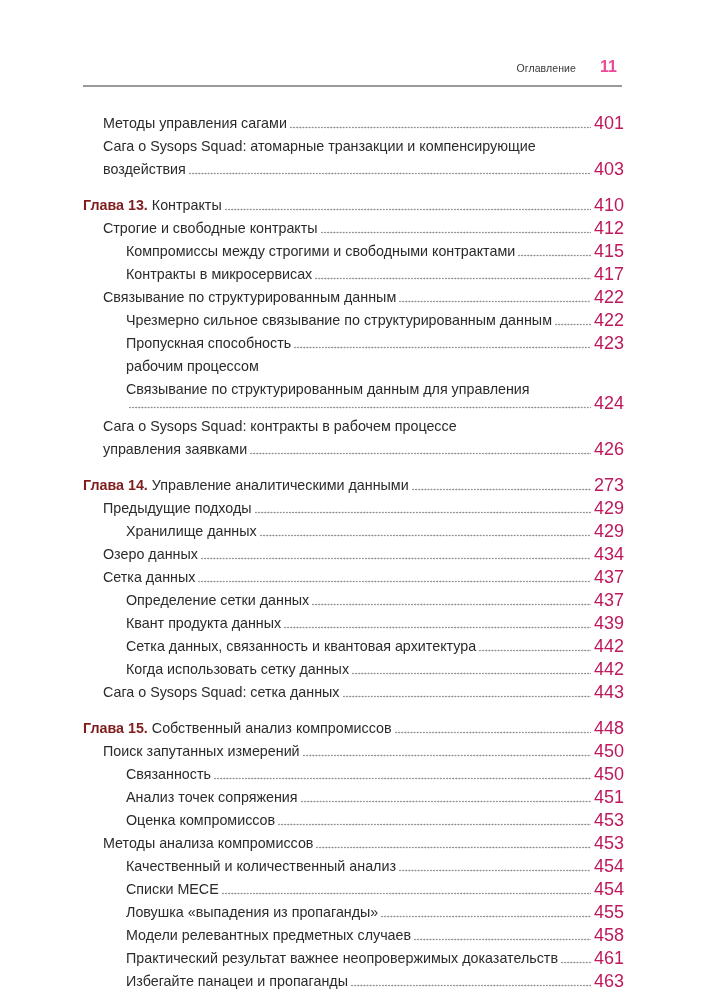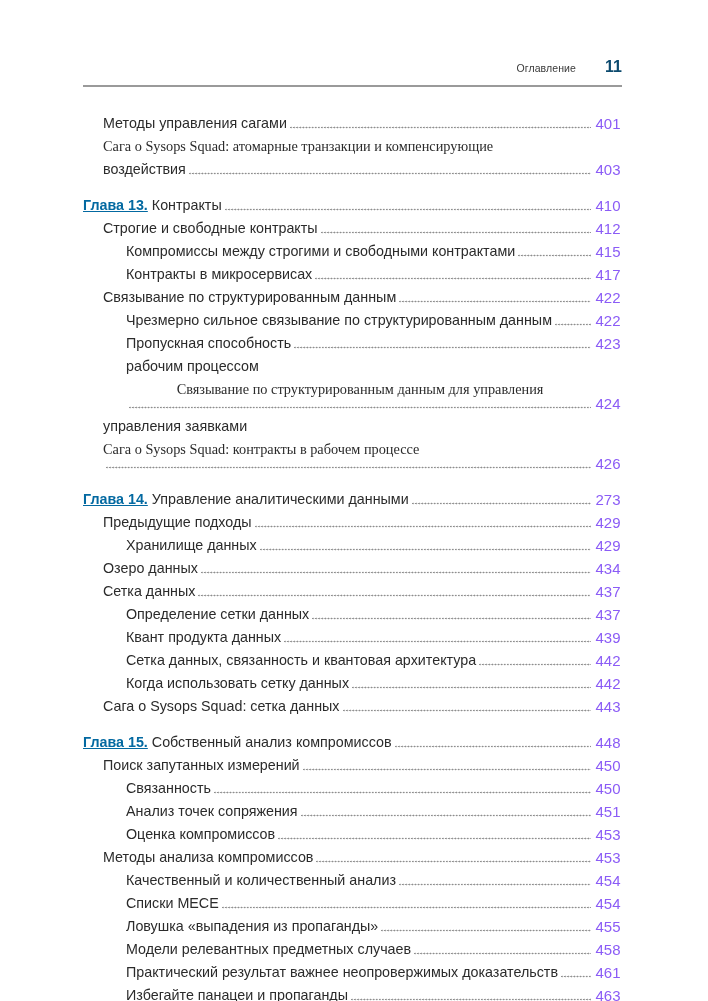--- a/index.html
+++ b/index.html
@@ -38,24 +38,24 @@
   }
   .running-head-title {
     font-size: 10.5px;
     letter-spacing: .1px;
     color: #3a3a3a;
     font-family: "Liberation Sans", "DejaVu Sans", sans-serif;
   }
   .running-head-folio {
     font-size: 16px;
     font-weight: bold;
-    color: #0c4a6e;
+    color: #ec4899;
     margin-left: 24px;
     min-width: 22px;
-    text-align: right;
+    text-align: left;
   }
   .head-rule {
     position: absolute;
     left: 83px;
     top: 85px;
     width: 539px;
     height: 2px;
     background: #9a9a9a;
   }
 
@@ -76,68 +76,66 @@
     color: #2b2b2b;
   }
 
   .toc-entry.gap-before {
     margin-top: 13px;
   }
 
   
   .lvl-0 .entry-inner { padding-left: 0px; }
   .lvl-1 .entry-inner { padding-left: 20px; }
-  .lvl-2 .entry-inner { padding-left: 43px; text-align: center; }
+  .lvl-2 .entry-inner { padding-left: 43px; }
 
   .entry-inner {
     flex: 1 1 auto;
     display: flex;
     align-items: flex-end;
     min-width: 0;
   }
 
   .entry-label {
     flex: 0 0 auto;
     white-space: nowrap;
   }
   .entry-label .chapter-word {
     font-weight: bold;
-    color: #0369a1;
-    text-decoration: underline;
+    color: #7f1d1d;
   }
 
   .leader {
     flex: 1 1 auto;
     min-width: 6px;
     height: 13px;
     margin: 0 3px 1px 3px;
     overflow: hidden;
     background-image: radial-gradient(circle at 1px 50%, #8e8e8e 0.8px, rgba(0,0,0,0) 1.1px);
     background-size: 3.1px 100%;
     background-repeat: repeat-x;
     background-position: 0 0;
   }
 
   .entry-page {
     flex: 0 0 auto;
     width: 28px;
     text-align: center;
-    font-size: 15px;
-    color: #8b5cf6;
+    font-size: 18px;
+    color: #be185d;
     white-space: nowrap;
   }
 
   
   .toc-entry.wrapped .entry-inner {
     flex-wrap: wrap;
   }
   .toc-entry.wrapped .entry-label-first {
     flex: 0 0 100%;
     white-space: nowrap;
-    font-family: Liberation Serif, serif;
   }
   .toc-entry.wrapped .entry-label-second {
     flex: 0 0 auto;
     white-space: nowrap;
   }
 </style>
 </head>
 <body>
 
 <div class="page">
@@ -217,22 +215,22 @@
       <div class="toc-entry lvl-2 wrapped">
         <div class="entry-inner">
           <span class="entry-label entry-label-second">рабочим процессом</span>
           <span class="entry-label entry-label-first">Связывание по структурированным данным для управления</span>
           <span class="leader"></span>
         </div>
         <span class="entry-page">424</span>
       </div>
       <div class="toc-entry lvl-1 wrapped">
         <div class="entry-inner">
+          <span class="entry-label entry-label-first">Сага о Sysops Squad: контракты в рабочем процессе</span>
           <span class="entry-label entry-label-second">управления заявками</span>
-          <span class="entry-label entry-label-first">Сага о Sysops Squad: контракты в рабочем процессе</span>
           <span class="leader"></span>
         </div>
         <span class="entry-page">426</span>
       </div>
       <div class="toc-entry lvl-0 gap-before">
         <div class="entry-inner">
           <span class="entry-label"><span class="chapter-word">Глава 14.</span> <span>Управление аналитическими данными</span></span>
           <span class="leader"></span>
         </div>
         <span class="entry-page">273</span>

